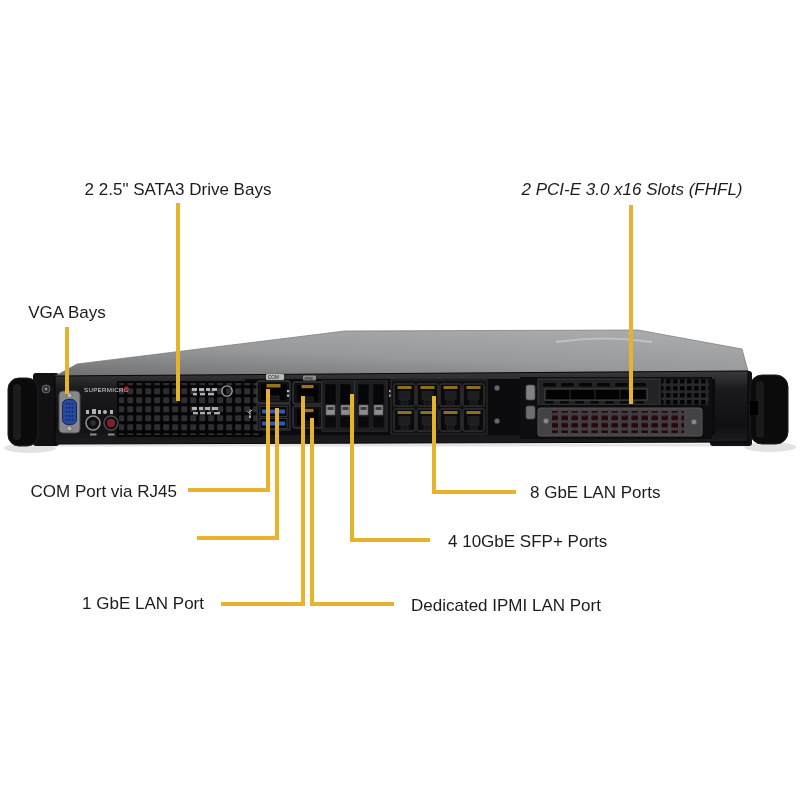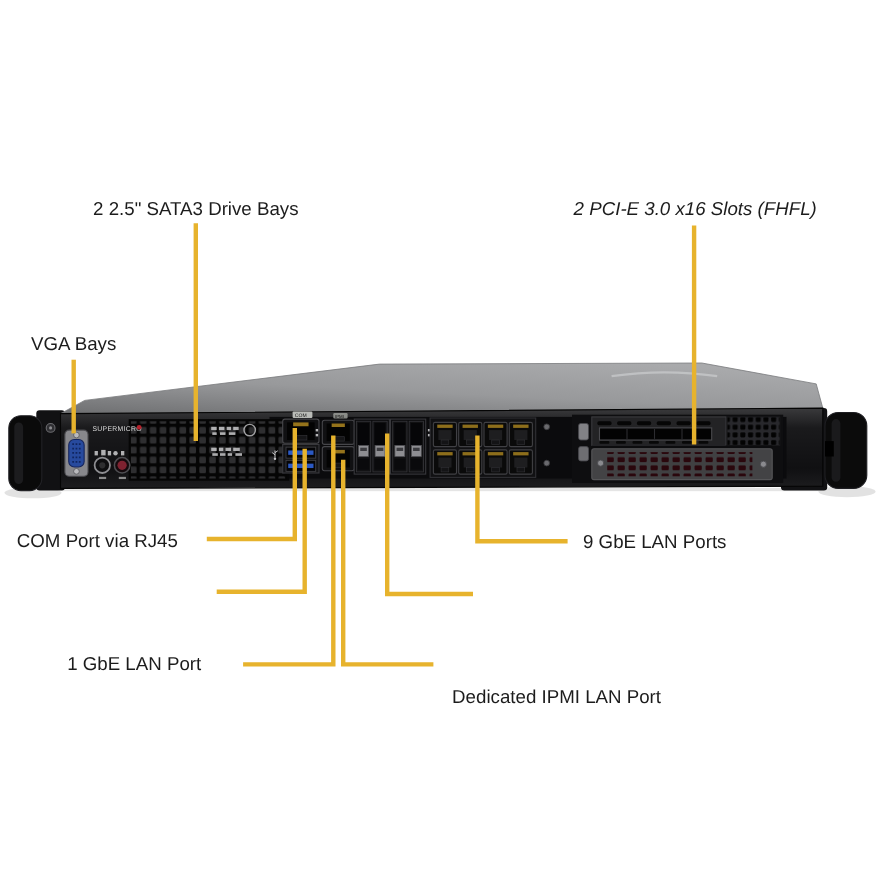--- a/index.html
+++ b/index.html
@@ -6,21 +6,21 @@
   .stage{
     position:relative;width:800px;height:800px;background:#ffffff;overflow:hidden;
     font-family:"Liberation Sans",sans-serif;
   }
   .art{position:absolute;left:0;top:0;width:800px;height:800px;}
   .callout-label{
     position:absolute;font-size:17px;line-height:1.15;color:#1c1c1c;
     white-space:nowrap;
   }
   .center{transform:translateX(-50%);}
-  .rightalign{text-align:center;white-space:nowrap;}
+  .rightalign{text-align:right;white-space:nowrap;}
 </style>
 </head>
 <body>
 
 <div class="stage">
 
   <svg class="art" viewBox="0 0 800 800">
     <defs>
       <linearGradient id="topGrad" x1="0" y1="1" x2="0.75" y2="0">
         <stop offset="0" stop-color="#6e6f71"></stop>
@@ -266,16 +266,17 @@
       <polyline points="394,604 312,604 312,418" stroke="#E7B32D"></polyline>
       <polyline points="430,540 352,540 352,394" stroke="#E7B32D"></polyline>
       <polyline points="516,492 434,492 434,396" stroke="#E7B32D"></polyline>
     </g>
   </svg>
 
   <div class="callout-label center" style="left:178px;top:180px;">2 2.5" SATA3 Drive Bays</div>
   <div class="callout-label center" style="left:632px;top:180px;font-style:italic;">2 PCI-E 3.0 x16 Slots (FHFL)</div>
   <div class="callout-label center" style="left:67px;top:303px;">VGA Bays</div>
   <div class="callout-label rightalign" style="left:0px;width:177px;top:482px;">COM Port via RJ45</div>
-  <div class="callout-label rightalign" style="left:0px;width:204px;top:594px;padding-left:20px;">1 GbE LAN Port</div>
-  <div class="callout-label" style="left:530px;top:483px;">9 GbE LAN Ports</div>
-  <div class="callout-label" style="left:411px;top:596px;margin-top:28px;">Dedicated IPMI LAN Port</div>
+  <div class="callout-label rightalign" style="left:0px;width:204px;top:594px;">1 GbE LAN Port</div>
+  <div class="callout-label" style="left:530px;top:483px;">8 GbE LAN Ports</div>
+  <div class="callout-label" style="left:448px;top:532px;">4 10GbE SFP+ Ports</div>
+  <div class="callout-label" style="left:411px;top:596px;">Dedicated IPMI LAN Port</div>
 </div>
 
 </body></html>

